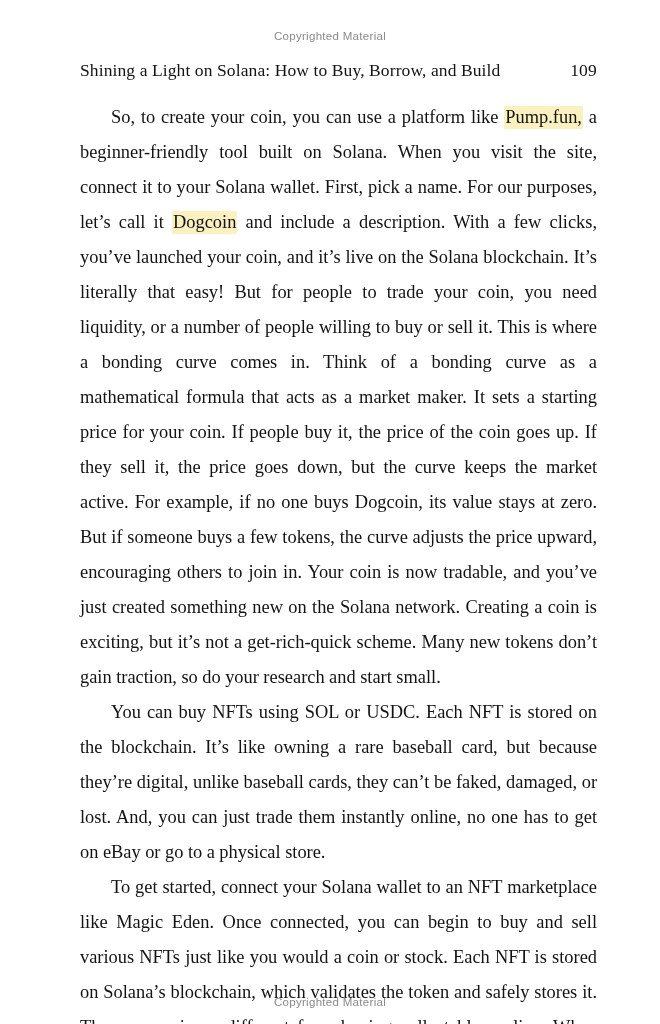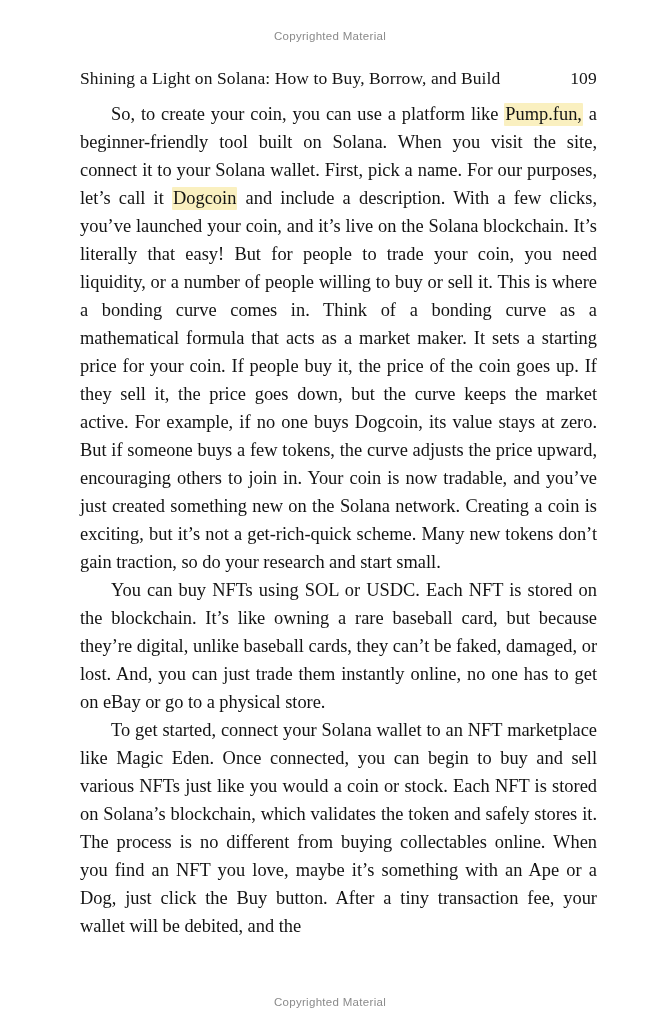--- a/index.html
+++ b/index.html
@@ -31,21 +31,21 @@
     letter-spacing: 0.3px;
     color: #8a8a8a;
     white-space: nowrap;
   }
   .watermark.top { top: 22px; }
   .watermark.bottom { top: 988px; }
 
   
   .running-head {
     position: absolute;
-    top: 60px;
+    top: 52px;
     left: 80px;
     width: 517px;
     display: flex;
     align-items: baseline;
     justify-content: space-between;
     font-size: 17.5px;
     color: #141414;
     white-space: nowrap;
   }
   .running-head .rh-title {
@@ -60,21 +60,21 @@
   
   .textblock {
     position: absolute;
     top: 92px;
     left: 80px;
     width: 517px;
   }
   p.para {
     margin: 0;
     font-size: 18.4px;
-    line-height: 28px;
+    line-height: 35px;
     text-align: justify;
     text-justify: inter-word;
     text-indent: 31px;
     color: #131313;
     hyphens: manual;
     -webkit-hyphens: manual;
     word-spacing: -0.1px;
   }
   p.para:last-child {
     

